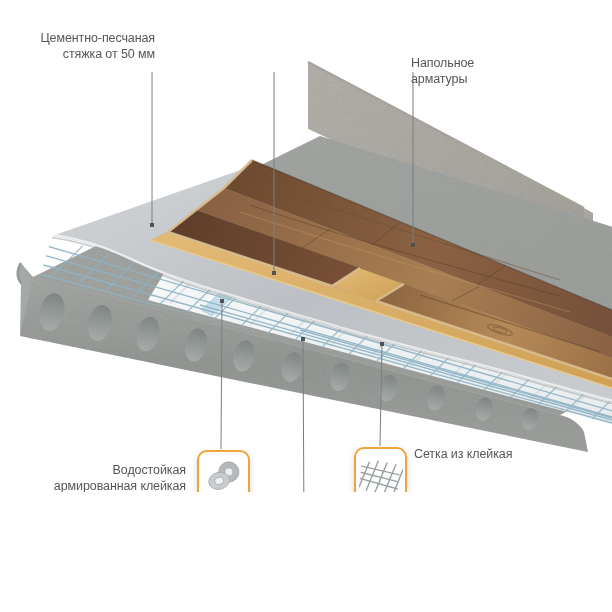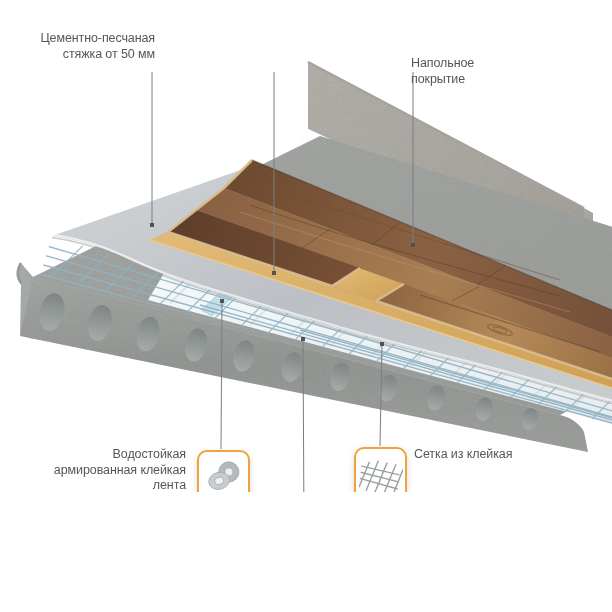--- a/index.html
+++ b/index.html
@@ -243,24 +243,24 @@
   </svg>
 
   <div class="callout ra" style="left:18px;top:31px;width:137px;">
     <span>Цементно-песчаная</span>
     <span>стяжка от 50 мм</span>
   </div>
 
 
   <div class="callout la" style="left:411px;top:31px;width:100px;margin-top:25px;">
     <span>Напольное</span>
-    <span>покрытие</span>
-  </div>
-
-  <div class="callout ra" style="left:30px;top:447px;width:156px;text-align:right;">
+    <span>арматуры</span>
+  </div>
+
+  <div class="callout ra" style="left:30px;top:463px;width:156px;text-align:right;">
     <span>Водостойкая</span>
     <span>армированная клейкая</span>
     <span>лента</span>
   </div>
 
   <div class="callout la" style="left:414px;top:447px;width:160px;">
     <span>Сетка из клейкая</span>
   </div>
 
 

